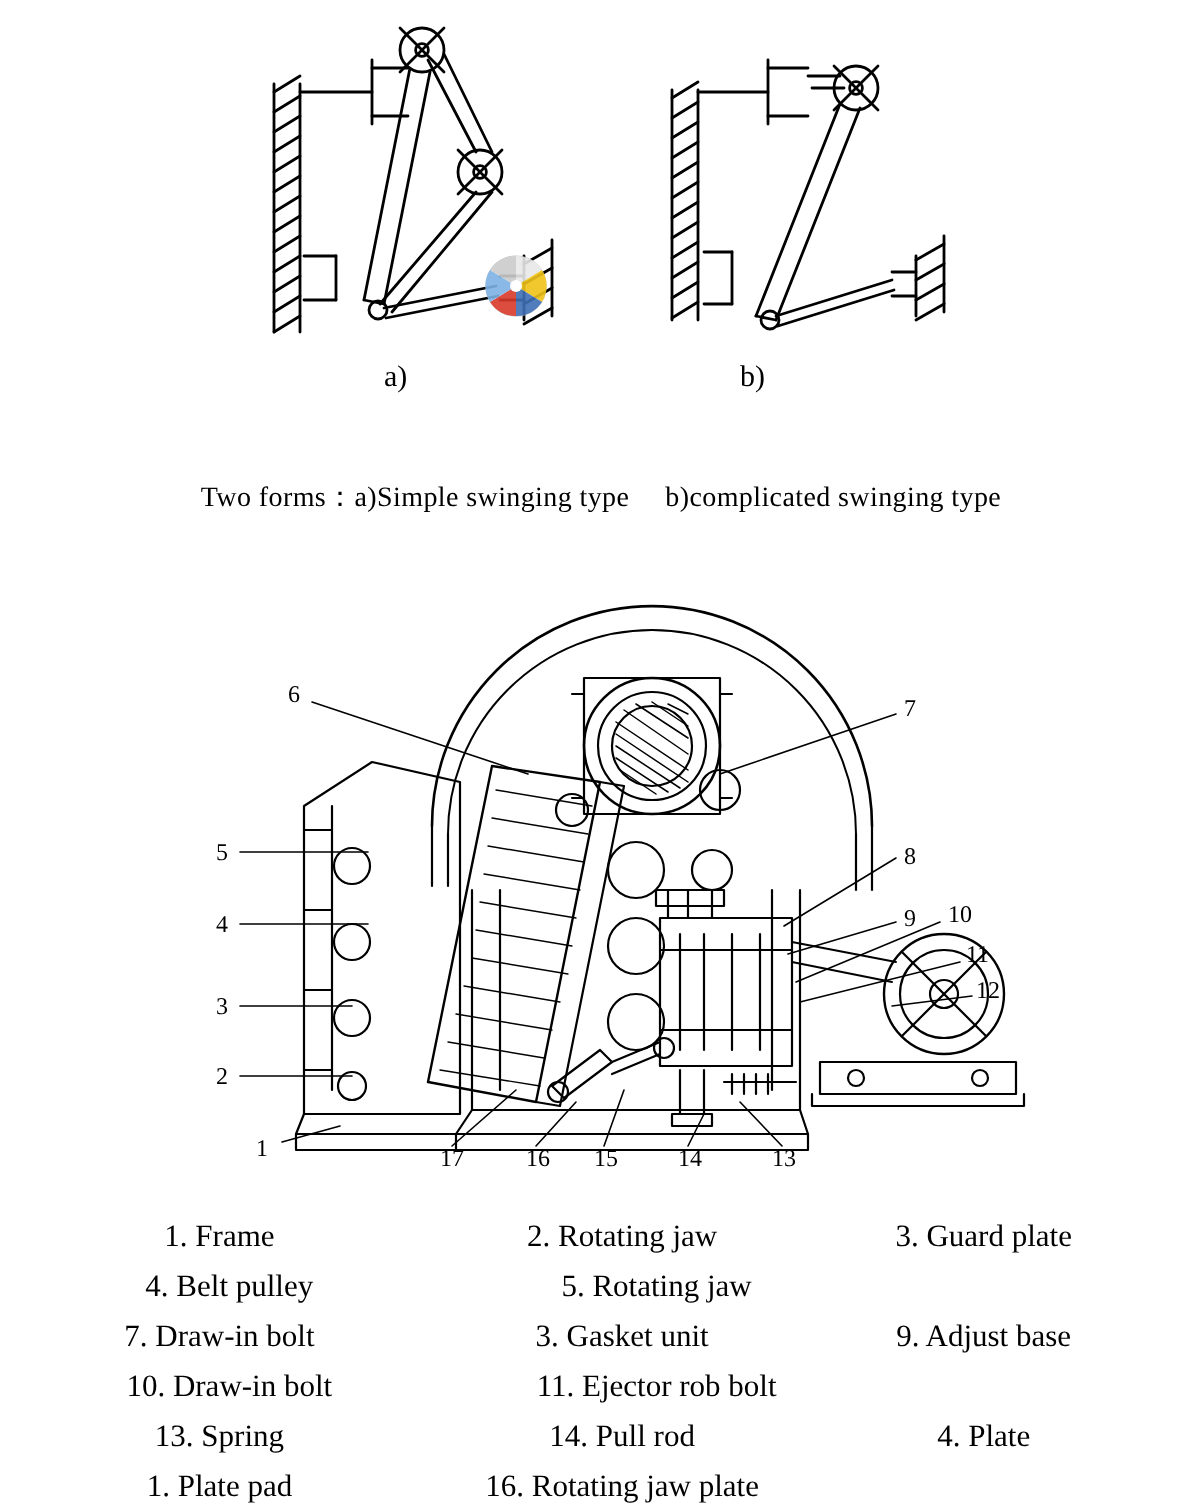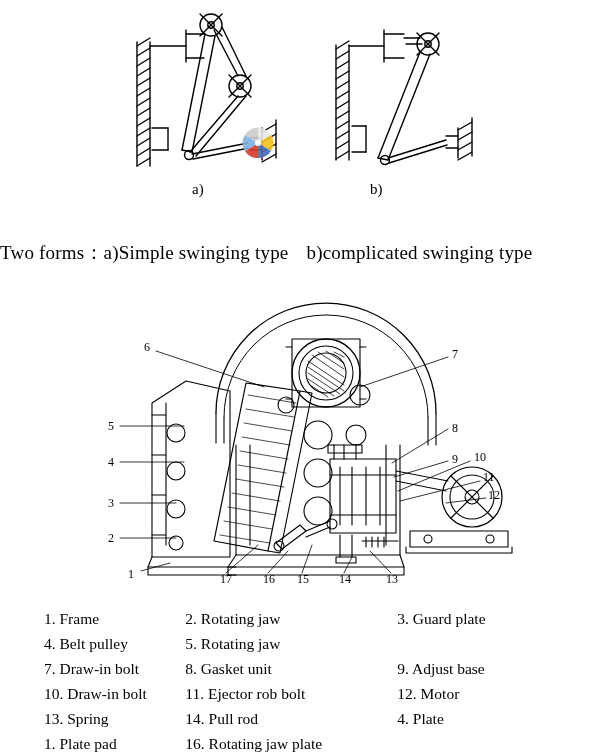--- a/index.html
+++ b/index.html
@@ -44,52 +44,53 @@
   .fig-label-b {
     position: absolute;
     left: 370px;
     top: 0;
   }
   .forms-line {
     position: absolute;
     left: 0;
     top: 240px;
     width: 601px;
-    text-align: left;
-    font-size: 19px;
+    text-align: center;
+    font-size: 14px;
     letter-spacing: 0.2px;
   }
   .forms-line span { white-space: pre; }
   .gap-1 { display: inline-block; width: 18px; }
   
   #main-drawing {
     position: absolute;
     left: 0;
     top: 295px;
     width: 601px;
     height: 300px;
   }
   
   .legend {
     position: absolute;
     left: 44px;
     top: 606px;
     width: 530px;
     font-size: 15.5px;
     line-height: 25px;
+    text-align: center;
   }
   .legend-row {
     display: flex;
     width: 100%;
   }
   .legend-item {
     width: 33.33%;
     white-space: nowrap;
   }
-  .legend-item.wide { width: 40%; }
+  .legend-item.wide { width: 40%; margin-left: 37px; }
   .legend-item.narrow { width: 26.66%; }
 </style>
 </head>
 <body>
 
 <div class="page">
 
   <svg id="top-schematic" viewBox="0 0 601 215">
     <g fill="none" stroke="#000" stroke-width="1.4" stroke-linecap="round" stroke-linejoin="round">
 
@@ -395,27 +396,26 @@
       <div class="legend-item narrow">1. Frame</div>
       <div class="legend-item wide">2. Rotating jaw</div>
       <div class="legend-item">3. Guard plate</div>
     </div>
     <div class="legend-row">
       <div class="legend-item narrow">4. Belt pulley</div>
       <div class="legend-item wide">5. Rotating jaw</div>
     </div>
     <div class="legend-row">
       <div class="legend-item narrow">7. Draw-in bolt</div>
-      <div class="legend-item wide">8. Gasket unit</div>
+      <div class="legend-item wide">3. Gasket unit</div>
       <div class="legend-item">9. Adjust base</div>
     </div>
     <div class="legend-row">
       <div class="legend-item narrow">10. Draw-in bolt</div>
       <div class="legend-item wide">11. Ejector rob bolt</div>
-      <div class="legend-item">12. Motor</div>
     </div>
     <div class="legend-row">
       <div class="legend-item narrow">13. Spring</div>
       <div class="legend-item wide">14. Pull rod</div>
       <div class="legend-item">4. Plate</div>
     </div>
     <div class="legend-row">
       <div class="legend-item narrow">1. Plate pad</div>
       <div class="legend-item wide">16. Rotating jaw plate</div>
       <div class="legend-item"></div>

